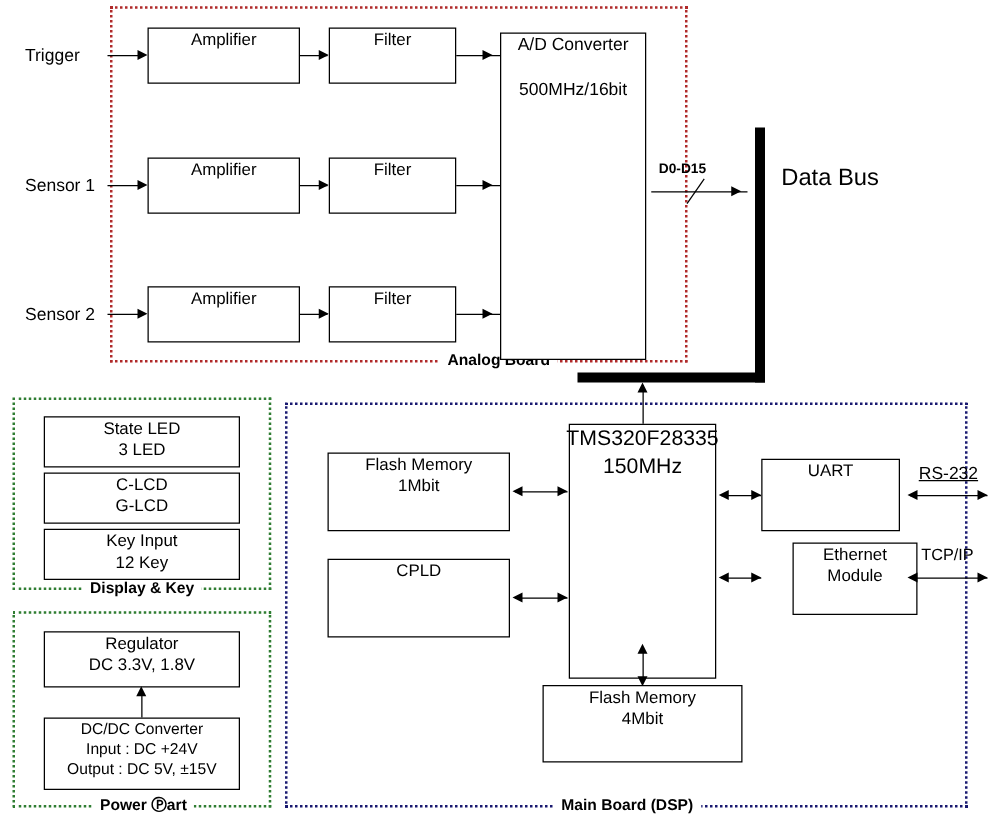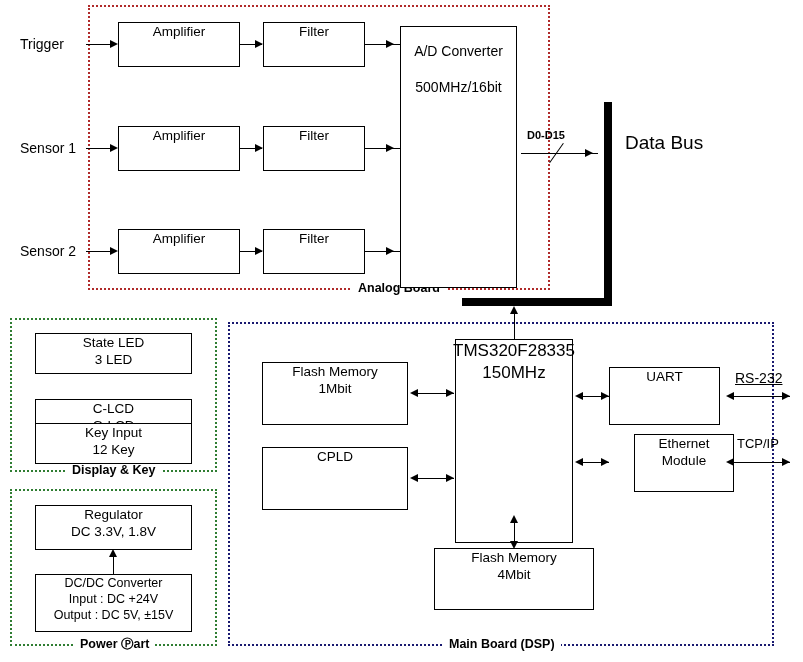--- a/index.html
+++ b/index.html
@@ -165,21 +165,21 @@
   </div>
   <div class="hline" style="left:240px; top:251px; width:22px;"></div>
   <div class="arr right" style="left:255px; top:246.5px;"></div>
   <div class="box" style="left:263px; top:229px; width:102px; height:45px;">
     <span class="ln">Filter</span>
   </div>
   <div class="hline" style="left:365px; top:251px; width:35px;"></div>
   <div class="arr right" style="left:386px; top:246.5px;"></div>
 
   <div class="box" style="left:400px; top:26px; width:117px; height:262px; font-size:14px;">
-    <span class="ln" style="margin-bottom:18px;margin-top:16px;">A/D Converter</span>
+    <span class="ln" style="margin-bottom:18px;">A/D Converter</span>
     <span class="ln">500MHz/16bit</span>
   </div>
 
   <div class="hline" style="left:521px; top:153px; width:77px;"></div>
   <div class="arr right" style="left:585px; top:148.5px;"></div>
   <div class="slash" style="left:556px; top:141px; height:24px;"></div>
   <div class="txt small" style="left:527px; top:130px;">D0-D15</div>
 
   <div class="bus-v" style="left:604px; top:102px; width:8px; height:204px;"></div>
   <div class="bus-h" style="left:462px; top:298px; width:150px; height:8px;"></div>
@@ -189,21 +189,21 @@
   <div class="arr up" style="left:509.5px; top:306px;"></div>
   <div class="arr down" style="left:509.5px; top:342px;"></div>
 
   <div class="frame green" style="left:10px; top:318px; width:207px; height:154px;"></div>
   <div class="frame-label" style="left:66px; top:464px;">Display &amp; Key</div>
 
   <div class="box" style="left:35px; top:333px; width:157px; height:41px;">
     <span class="ln">State LED</span>
     <span class="ln">3 LED</span>
   </div>
-  <div class="box" style="left:35px; top:378px; width:157px; height:41px;margin-top:21px;">
+  <div class="box" style="left:35px; top:378px; width:157px; height:41px;">
     <span class="ln">C-LCD</span>
     <span class="ln">G-LCD</span>
   </div>
   <div class="box" style="left:35px; top:423px; width:157px; height:41px;">
     <span class="ln">Key Input</span>
     <span class="ln">12 Key</span>
   </div>
 
   <div class="frame green" style="left:10px; top:489px; width:207px; height:157px;"></div>
   <div class="frame-label" style="left:74px; top:638px;">Power Ⓟart</div>

